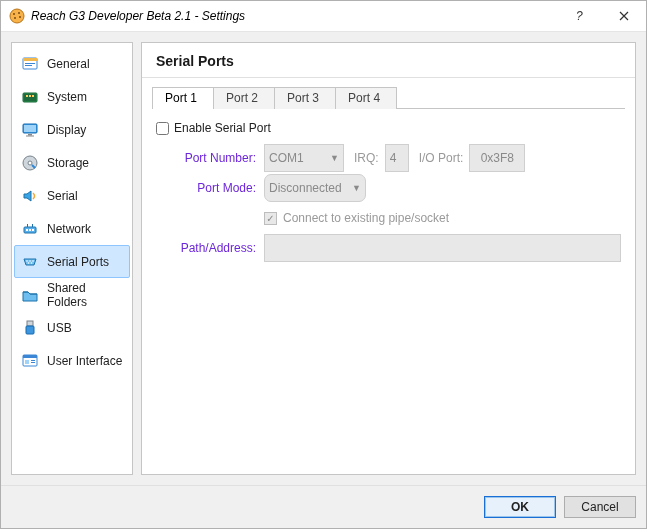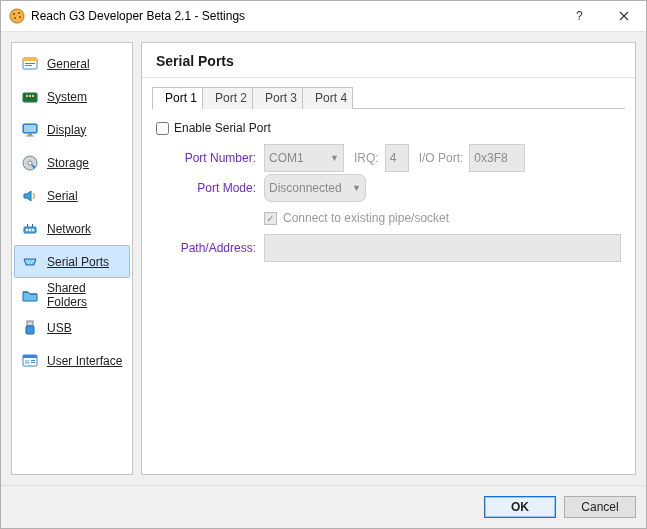--- a/index.html
+++ b/index.html
@@ -1,46 +1,46 @@
 <!DOCTYPE html>
 <html><head>
 <meta charset="utf-8">
 <style>
   html,body{margin:0;padding:0;font-family:"Segoe UI",Tahoma,sans-serif;font-size:12px;color:#222;background:#fff;}
   .window{width:647px;height:529px;box-sizing:border-box;border:1px solid #b0b0b0;background:#fff;display:flex;flex-direction:column;}
-  .titlebar{height:30px;display:flex;align-items:center;padding:0 0 0 8px;border-bottom:1px solid #e5e5e5;background:#fff;}
+  .titlebar{height:30px;display:flex;align-items:center;padding:0 0 0 8px;border-bottom:1px solid #e5e5e5;background:#fff;font-style:italic;}
   .titlebar .app-icon{width:16px;height:16px;margin-right:6px;flex:none;}
   .titlebar .title{flex:none;font-size:12px;color:#000;}
   .titlebar .spacer{flex:1;}
   .titlebar .tb-btn{width:45px;height:30px;display:flex;align-items:center;justify-content:center;color:#333;}
   .body{flex:1;display:flex;flex-direction:column;background:#f0f0f0;}
   .main{flex:1;display:flex;padding:10px;gap:8px;min-height:0;}
   .sidebar{width:122px;box-sizing:border-box;background:#fff;border:1px solid #c5c5c5;padding:4px 2px;}
-  .side-item{display:flex;align-items:center;height:31px;padding:0 6px;gap:8px;border:1px solid transparent;border-radius:2px;cursor:default;text-decoration:underline;}
+  .side-item{display:flex;align-items:center;height:31px;padding:0 6px;gap:8px;border:1px solid transparent;border-radius:2px;cursor:default;}
   .side-item.selected{background:#cfe7ff;border-color:#8fc5ff;}
   .side-item .side-ico{width:18px;height:18px;flex:none;display:flex;align-items:center;justify-content:center;}
   .side-item .side-label{font-size:12px;color:#222;}
   .content{flex:1;background:#fff;border:1px solid #c5c5c5;display:flex;flex-direction:column;min-width:0;}
   .content-header{padding:10px 14px 8px 14px;border-bottom:1px solid #e0e0e0;}
   .content-header h1{margin:0;font-size:14px;font-weight:700;color:#1a1a1a;}
   .tabs{display:flex;align-items:flex-end;height:24px;padding:6px 10px 0 10px;}
-  .tab{padding:3px 5px 4px 12px;border:1px solid #c5c5c5;border-bottom:none;margin-right:-1px;background:#f3f3f3;color:#444;font-size:12px;position:relative;top:1px;}
+  .tab{padding:3px 16px 4px 12px;border:1px solid #c5c5c5;border-bottom:none;margin-right:-1px;background:#f3f3f3;color:#444;font-size:12px;position:relative;top:1px;}
   .tab.active{background:#fff;color:#000;z-index:2;}
   .tab-line{height:1px;background:#c5c5c5;margin:0 10px;}
   .form{padding:12px 14px;color:#888;}
   .check-row{display:flex;align-items:center;gap:5px;color:#222;margin:0 0 10px 0;}
   .check-row input[type=checkbox]{width:13px;height:13px;margin:0;}
   .field-row{display:flex;align-items:center;height:26px;margin-bottom:4px;}
   .lbl{width:100px;text-align:right;margin-right:8px;color:#6d28d9;font-size:12px;}
   .inl-lbl{margin:0 6px 0 10px;color:#9a9a9a;font-size:12px;}
   .sel, .txt{height:20px;box-sizing:border-box;border:1px solid #cfcfcf;background:#e8e8e8;color:#8a8a8a;font-size:12px;padding:13px 4px;display:flex;align-items:center;}
   .sel{justify-content:space-between;gap:6px;}
   .caret{color:#8a8a8a;font-size:9px;}
   .txt{justify-content:flex-start;}
-  .w80{width:80px;} .w24{width:24px;} .w56{width:56px;} .w100{width:102px;border-radius:7px;} .wfill{flex:1;}
+  .w80{width:80px;} .w24{width:24px;} .w56{width:56px;justify-content:center;} .w100{width:102px;border-radius:7px;} .wfill{flex:1;}
   .chk-dis{display:flex;align-items:center;gap:6px;color:#9a9a9a;}
   .chk-dis .fakechk{width:13px;height:13px;border:1px solid #bdbdbd;background:#e8e8e8;display:flex;align-items:center;justify-content:center;font-size:10px;color:#8a8a8a;box-sizing:border-box;}
   .footer{height:42px;display:flex;align-items:center;justify-content:flex-end;gap:8px;padding:0 10px;border-top:1px solid #e0e0e0;background:#f0f0f0;}
   .btn{min-width:72px;height:22px;box-sizing:border-box;border:1px solid #adadad;background:#e1e1e1;font-size:12px;display:flex;align-items:center;justify-content:center;padding:0 10px;}
   .btn.primary{background:#e7f1fb;border-color:#1a6fd6;box-shadow:inset 0 0 0 1px #9cc5ec;font-weight:bold;}
   svg{display:block;}
 </style>
 </head>
 <body>
 

